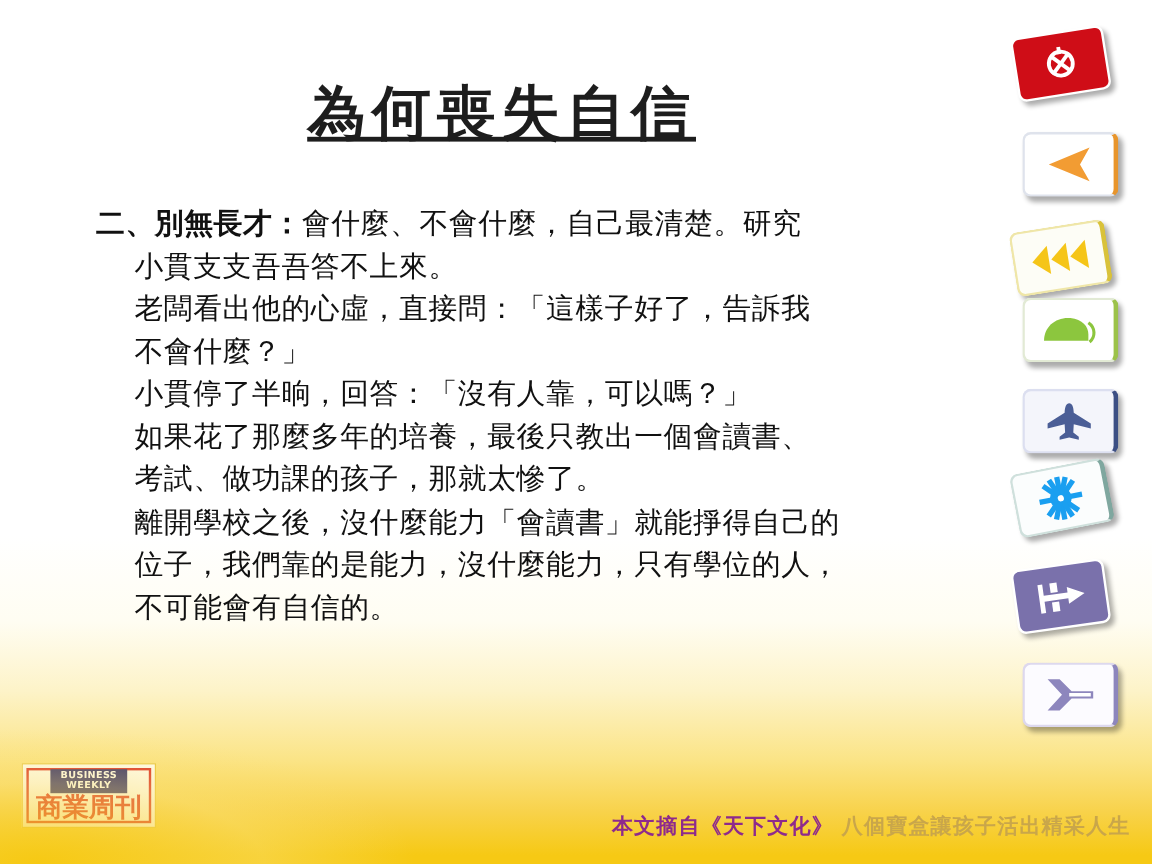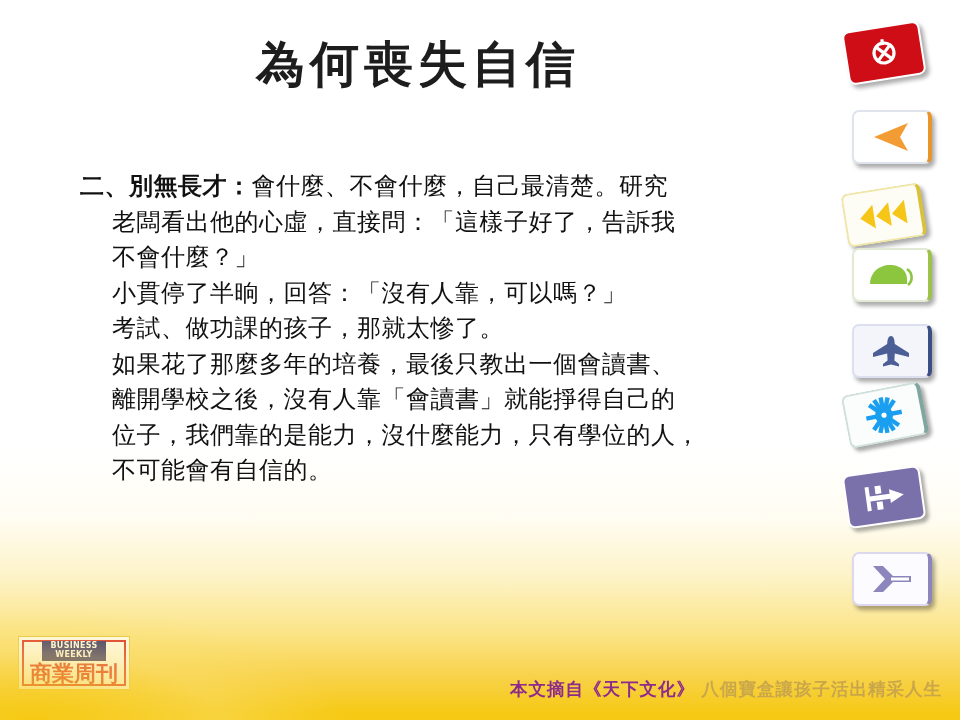--- a/index.html
+++ b/index.html
@@ -27,24 +27,25 @@
     content:"";position:absolute;left:0;bottom:0;width:520px;height:180px;
     background:radial-gradient(ellipse 420px 150px at 6% 100%,
                rgba(246,201,20,.85) 0%,
                rgba(250,223,110,.45) 45%,
                rgba(255,255,255,0) 75%);
     pointer-events:none;
   }
 
   
   #title{
-    position:absolute;left:0;top:39px;width:836px;text-align:center;
+    position:absolute;left:0;top:69px;width:836px;text-align:center;
     font-size:49px;line-height:1.05;font-weight:700;color:#1d1d1d;
     letter-spacing:5px;
     font-family:"DejaVu Serif","Liberation Serif",serif;
+    text-decoration:underline;
   }
 
   
   #body{
     position:absolute;left:80px;top:168px;width:800px;
     color:#111111;font-size:24px;line-height:35.5px;
     letter-spacing:.5px;
     font-family:"DejaVu Serif","Liberation Serif",serif;
   }
   .line{white-space:nowrap;}
@@ -112,26 +113,27 @@
 </style>
 </head>
 <body>
 
 <div id="slide">
 
   <div id="title">為何喪失自信</div>
 
   <div id="body">
       <div class="line"><span class="lead">二、別無長才：</span><span>會什麼、不會什麼，自己最清楚。研究</span></div>
+      <div class="line indent"><span>小貫支支吾吾答不上來。</span></div>
       <div class="line indent"><span>老闆看出他的心虛，直接問：「這樣子好了，告訴我</span></div>
       <div class="line indent"><span>不會什麼？」</span></div>
       <div class="line indent"><span>小貫停了半晌，回答：「沒有人靠，可以嗎？」</span></div>
+      <div class="line indent"><span>如果花了那麼多年的培養，最後只教出一個會讀書、</span></div>
       <div class="line indent"><span>考試、做功課的孩子，那就太慘了。</span></div>
-      <div class="line indent"><span>如果花了那麼多年的培養，最後只教出一個會讀書、</span></div>
-      <div class="line indent"><span>離開學校之後，沒有人靠「會讀書」就能掙得自己的</span></div>
+      <div class="line indent"><span>離開學校之後，沒什麼能力「會讀書」就能掙得自己的</span></div>
       <div class="line indent"><span>位子，我們靠的是能力，沒什麼能力，只有學位的人，</span></div>
       <div class="line indent"><span>不可能會有自信的。</span></div>
     </div>
 
   <div class="card" id="card-block">
     <svg class="glyph" width="34" height="34" viewBox="0 0 34 34">
       <circle cx="17" cy="17" r="10" fill="none" stroke="#ffffff" stroke-width="3.2"></circle>
       <line x1="9" y1="9" x2="25" y2="25" stroke="#ffffff" stroke-width="3.2"></line>
       <line x1="25" y1="9" x2="9" y2="25" stroke="#ffffff" stroke-width="3.2"></line>
       <line x1="17" y1="3" x2="17" y2="9" stroke="#ffffff" stroke-width="3.2"></line>

